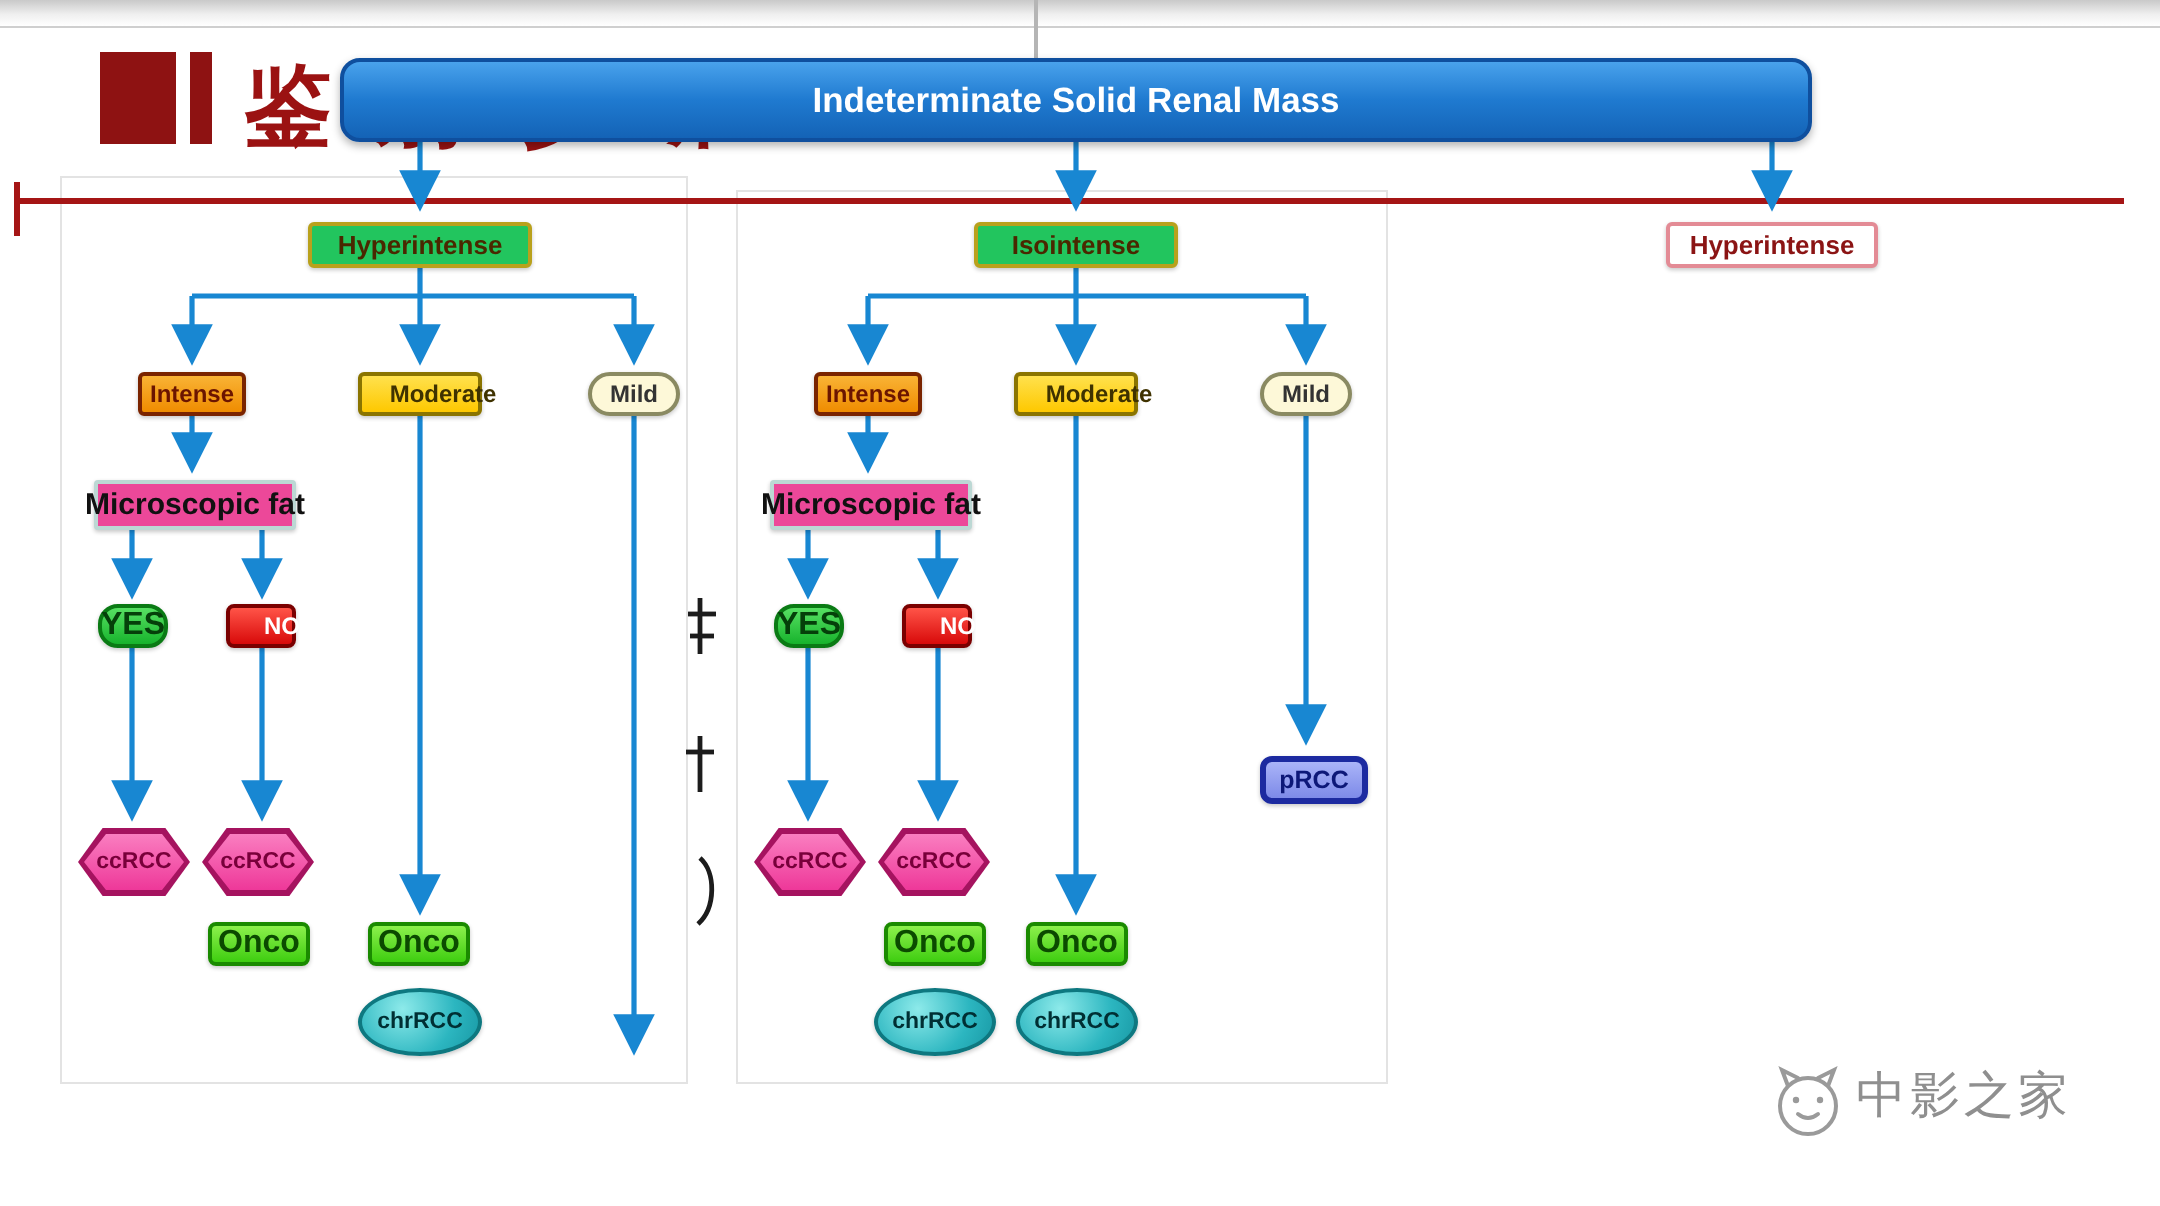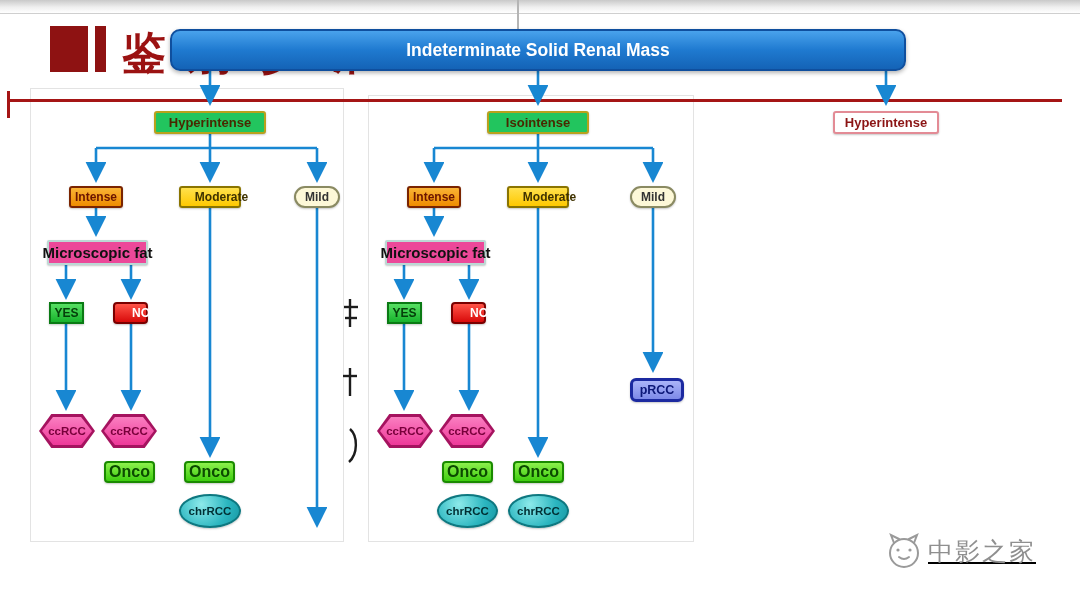--- a/index.html
+++ b/index.html
@@ -39,37 +39,37 @@
 
   
   .node{position:absolute;box-sizing:border-box;display:flex;align-items:center;justify-content:center;
         font-weight:bold;white-space:nowrap;z-index:5;box-shadow:0 1px 2px rgba(0,0,0,.22);}
   .lvl1{background:#22c55e;border:2px solid #b9a11c;color:#4a2800;font-size:13px;border-radius:3px;}
   .hypo{background:#ffffff;border:2px solid #e38b95;color:#8b1414;font-size:13px;border-radius:3px;}
   .intense{background:linear-gradient(180deg,#f9b335,#ef8c00);border:2px solid #7a2400;color:#6b1500;font-size:12px;border-radius:3px;}
   .moderate{background:linear-gradient(180deg,#ffe14d,#fec800);border:2px solid #8a7400;color:#3f3200;font-size:12px;border-radius:3px;padding-left:23px;}
   .mild{background:#fdf8d8;border:2px solid #8a8a62;color:#333;font-size:12px;border-radius:11px;}
   .microfat{background:#ec4899;border:2px solid #bcd8d4;color:#111;font-size:15px;border-radius:2px;text-align:right;}
-  .yes{background:linear-gradient(180deg,#57e063,#17b32c);border:2px solid #0a7a14;color:#05400a;font-size:12px;border-radius:0;}
+  .yes{background:linear-gradient(180deg,#57e063,#17b32c);border:2px solid #0a7a14;color:#05400a;font-size:16px;border-radius:10px;}
   .no{background:linear-gradient(180deg,#ff5448,#d80a0a);border:2px solid #7a0000;color:#fff;font-size:12px;border-radius:4px;padding-left:21px;}
   .onco{background:linear-gradient(180deg,#8cf04c,#3ecd10);border:2px solid #1a8a00;color:#0b4a00;font-size:16px;border-radius:4px;}
   .prcc{background:linear-gradient(180deg,#aab4f8,#7d8ae8);border:3px solid #1c2aa0;color:#0d1878;font-size:12.5px;border-radius:6px;}
   .ellipse{border-radius:50%;background:radial-gradient(circle at 35% 28%,#8deaea 0%,#2cb6c0 60%,#1898a4 100%);
            border:2px solid #0e7880;color:#002f33;font-size:11.5px;}
 
   .hex{position:absolute;z-index:5;}
   .hex-border{position:absolute;inset:0;background:#a5135f;
               clip-path:polygon(22% 0,78% 0,100% 50%,78% 100%,22% 100%,0 50%);}
   .hex-fill{position:absolute;inset:3px;background:linear-gradient(180deg,#fa7ec0,#ee3899);
             clip-path:polygon(22% 0,78% 0,100% 50%,78% 100%,22% 100%,0 50%);}
   .hex-label{position:absolute;inset:0;display:flex;align-items:center;justify-content:center;
              font-weight:bold;font-size:11.5px;color:#78003a;}
 
   
-  .watermark{position:absolute;left:884px;top:531px;display:flex;align-items:center;z-index:2;text-decoration:underline;}
+  .watermark{position:absolute;left:884px;top:531px;display:flex;z-index:2;}
   .wm-text{font-size:25px;color:#8f8f8f;letter-spacing:2px;margin-left:4px;
            font-family:"DejaVu Sans","Liberation Sans",sans-serif;}
 </style>
 </head>
 <body>
 
 <div id="stage">
 
   <div class="top-band"></div>
   <div class="top-tick"></div>

